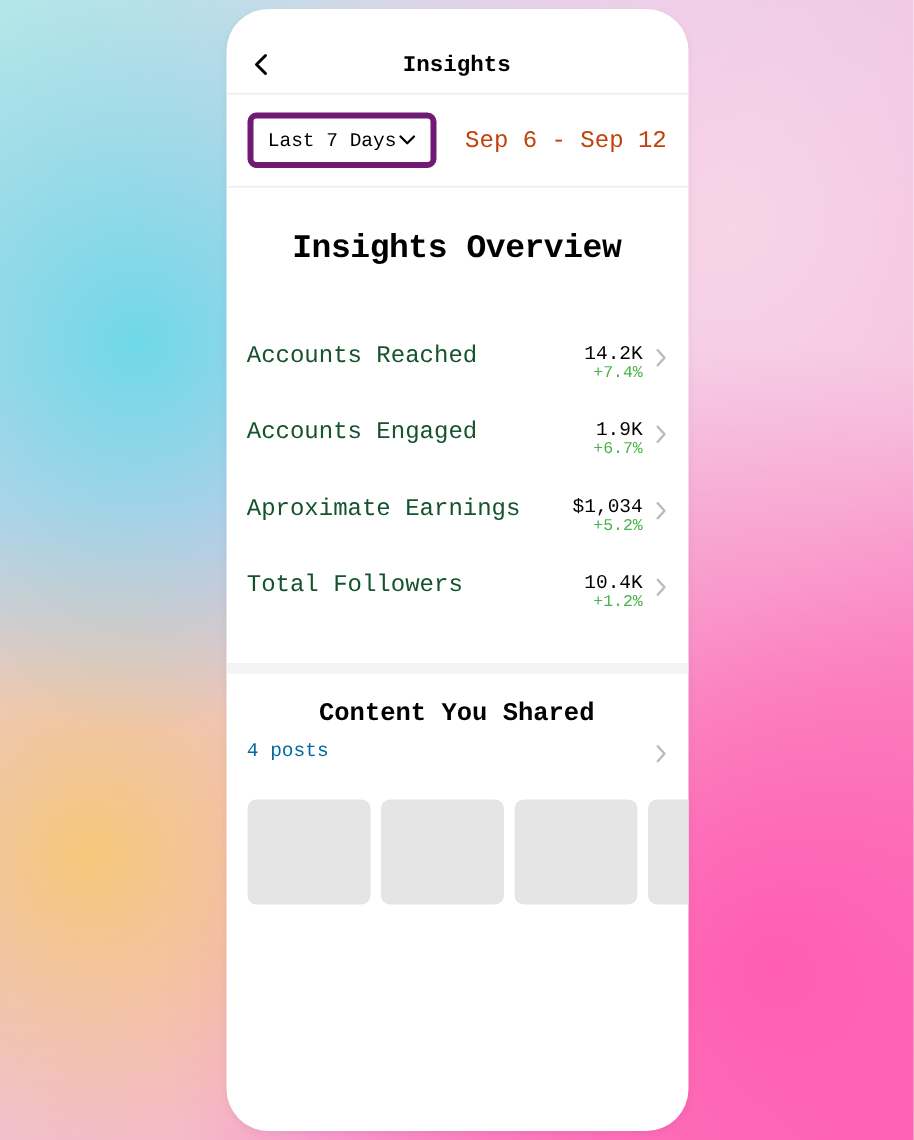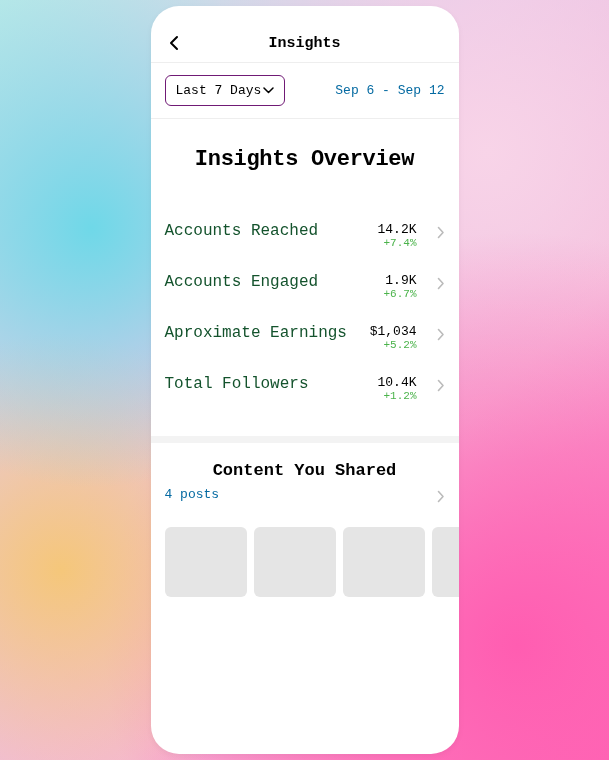--- a/index.html
+++ b/index.html
@@ -50,32 +50,32 @@
       font-size: 15px;
       pointer-events: none;
     }
     .filter-row {
       display: flex;
       justify-content: space-between;
       align-items: center;
       padding: 12px 14px;
     }
     .dropdown {
-      border: 1px solid #701a75;
+      border: 4px solid #701a75;
       border-radius: 6px;
       padding: 7px 10px;
       font-size: 13px;
       display: flex;
       align-items: center;
       gap: 2px;
       cursor: pointer;
     }
     .date-range {
-      font-size: 13px;
-      color: #0369a1;
+      font-size: 16px;
+      color: #c2410c;
     }
     .divider { height: 1px; background: #eee; }
     .overview {
       padding: 28px 14px 10px 14px;
       text-align: center;
     }
     .overview h1 {
       font-size: 22px;
       font-weight: 800;
       margin-bottom: 10px;
@@ -98,21 +98,21 @@
       padding: 12px 0;
     }
     .metric-label {
       font-size: 16px;
       color: #14532d;
       flex: 1;
     }
     .metric-right {
       display: flex;
       align-items: flex-start;
-      gap: 20px;
+      gap: 8px;
     }
     .metric-values {
       text-align: right;
     }
     .metric-value {
       font-size: 13px;
       color: #000;
     }
     .metric-change {
       font-size: 11px;

